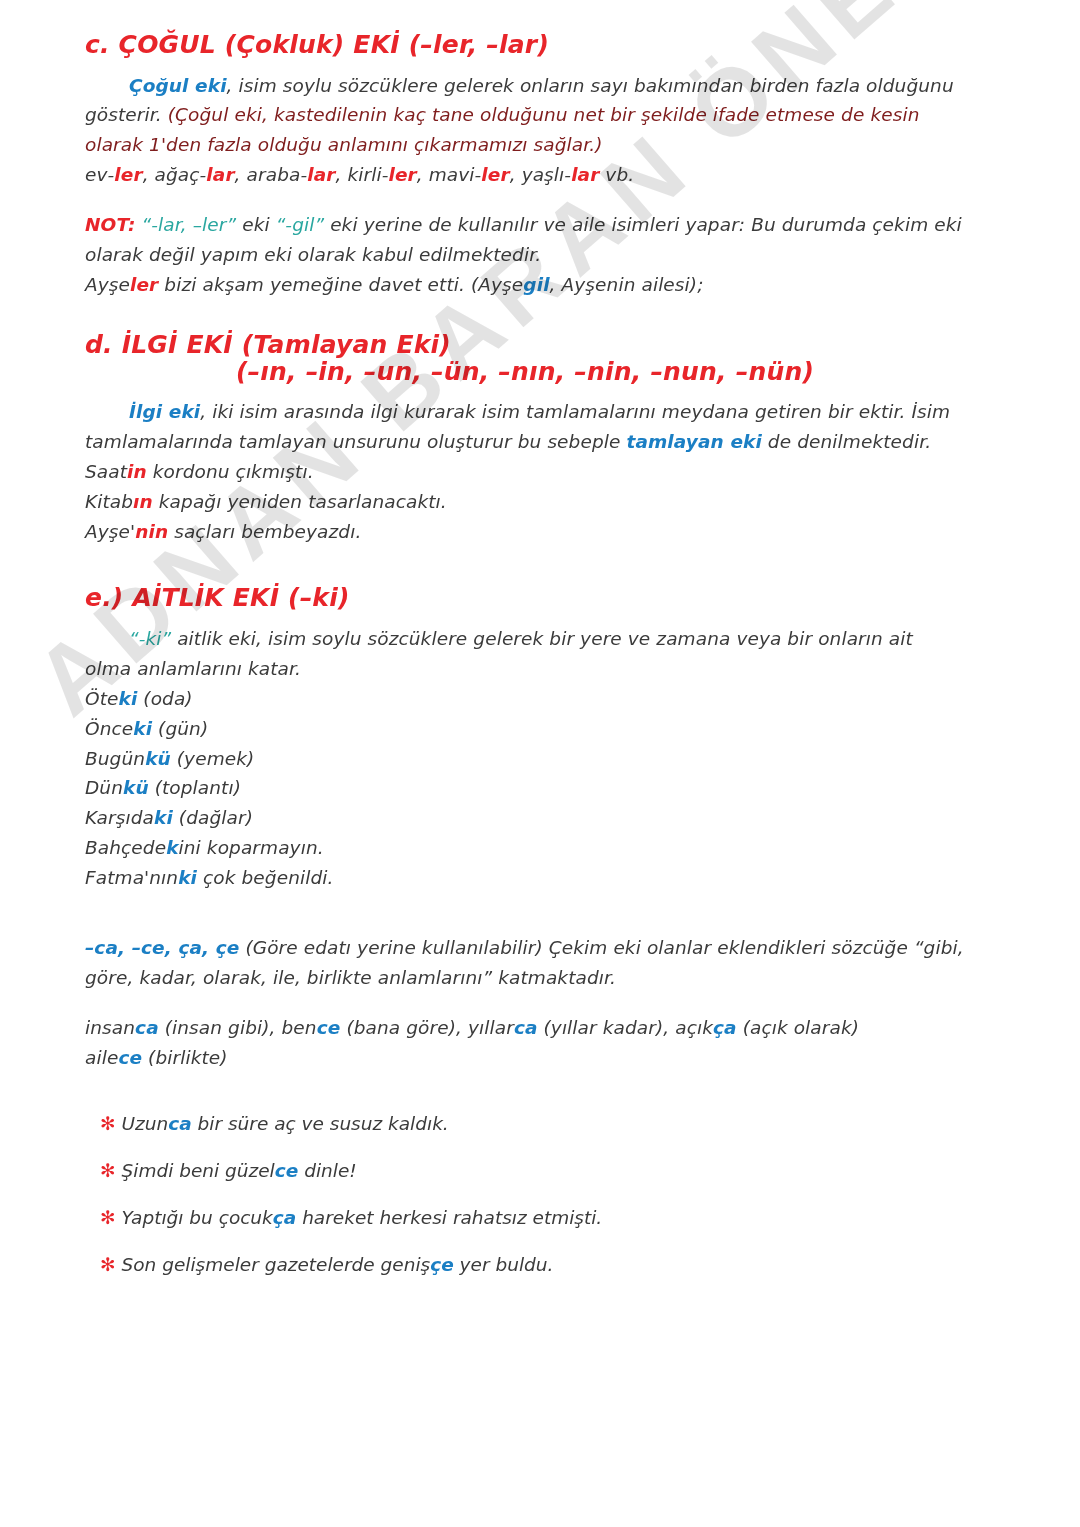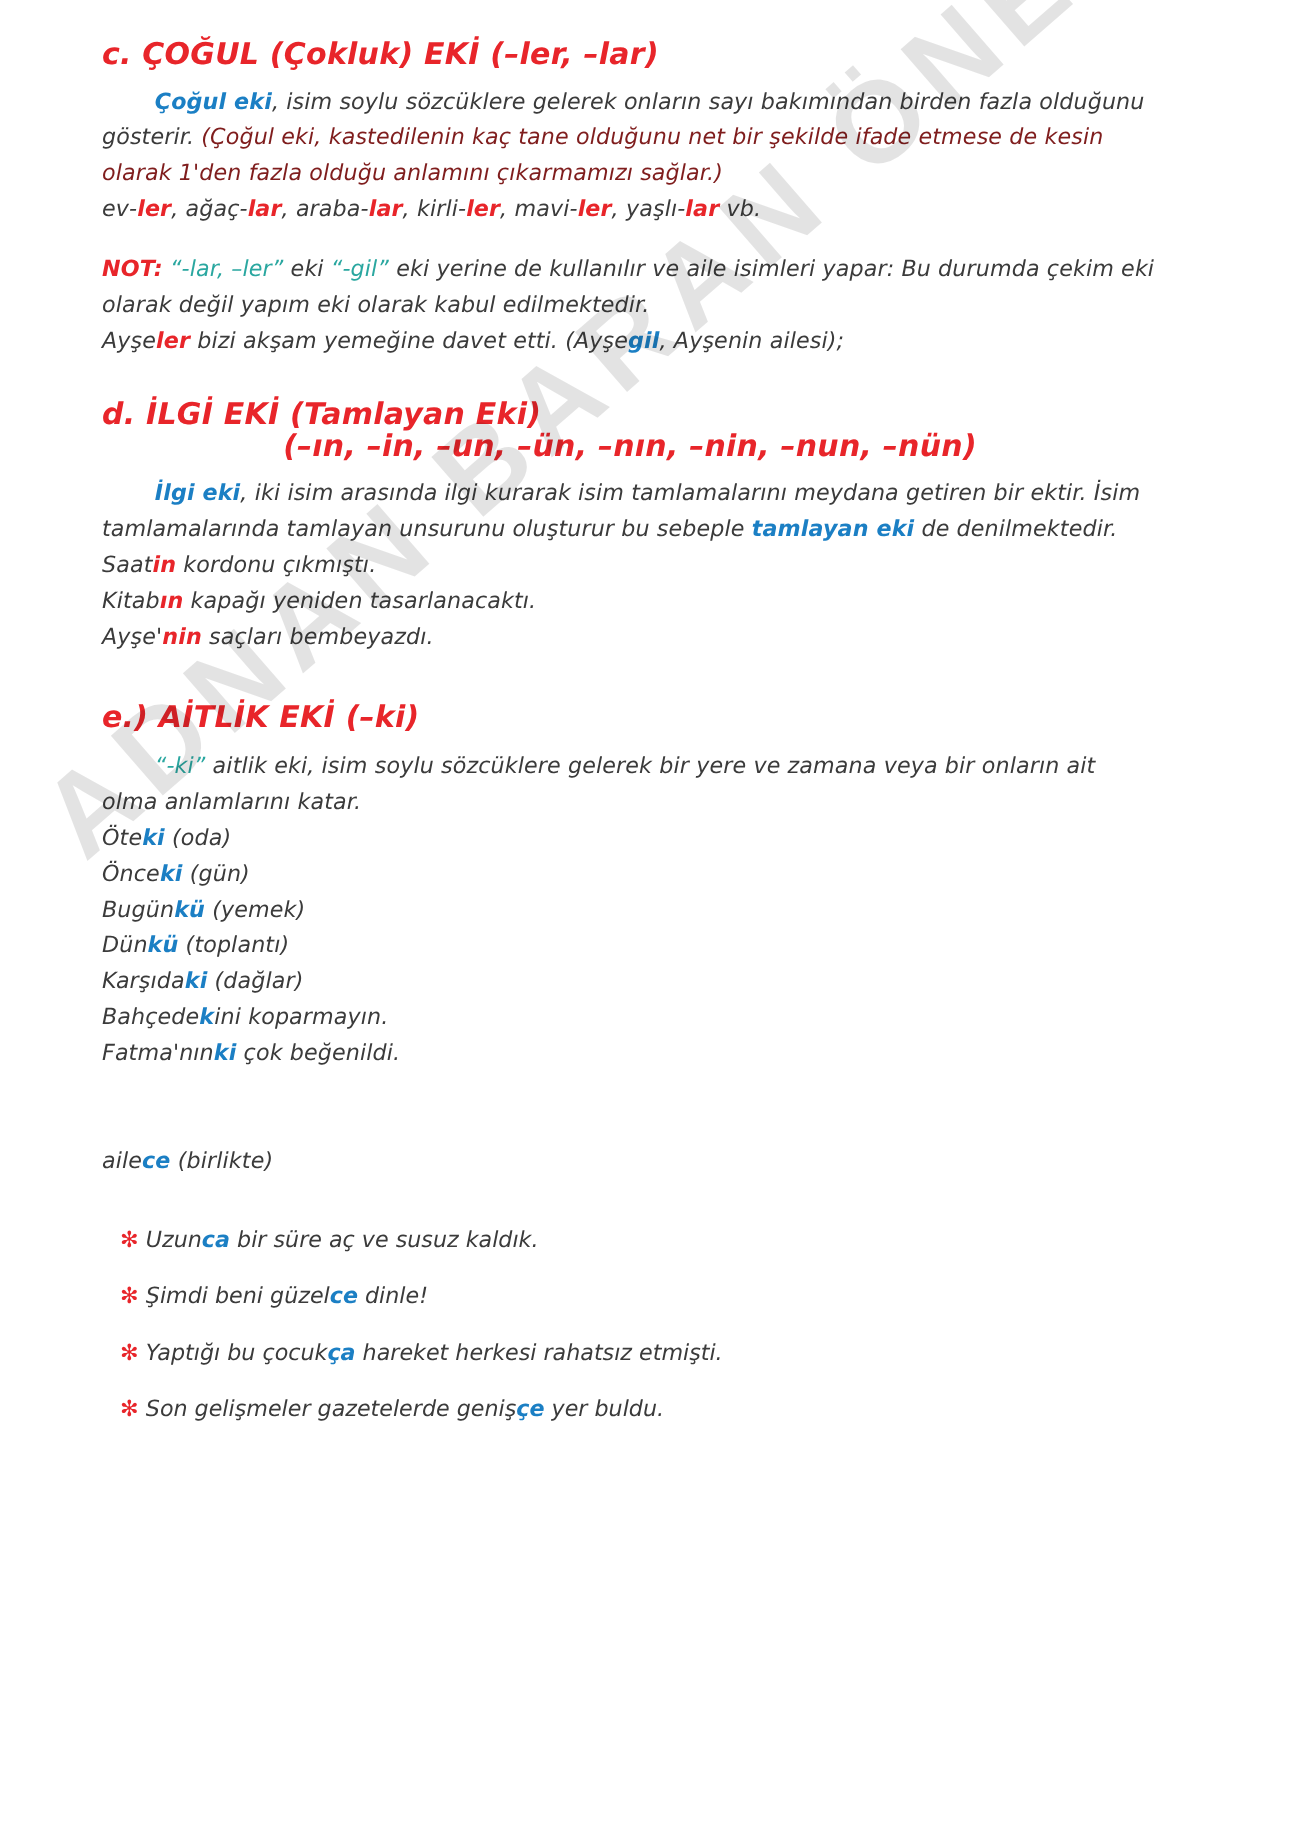--- a/index.html
+++ b/index.html
@@ -180,23 +180,29 @@
       <span>Bahçede</span><span class="blue">k</span><span>ini koparmayın.</span>
     </p>
     <p class="para">
       <span>Fatma'nın</span><span class="blue">ki</span><span> çok beğenildi.</span>
     </p>
 
     <div class="gap-l"></div>
 
     <div class="gap-s"></div>
 
+    <p class="para">
+      <span class="blue">–ca, –ce, ça, çe</span><span> (Göre edatı yerine kullanılabilir) Çekim eki olanlar eklendikleri sözcüğe “gibi, göre, kadar, olarak, ile, birlikte anlamlarını” katmaktadır.</span>
+    </p>
 
     <div class="gap-m"></div>
 
+    <p class="para">
+      <span>insan</span><span class="blue">ca</span><span> (insan gibi), ben</span><span class="blue">ce</span><span> (bana göre), yıllar</span><span class="blue">ca</span><span> (yıllar kadar), açık</span><span class="blue">ça</span><span> (açık olarak)</span>
+    </p>
     <p class="para">
       <span>aile</span><span class="blue">ce</span><span> (birlikte)</span>
     </p>
 
     <div class="gap-m"></div>
 
     <p class="bullet-line">
       <span class="star">✻</span><span>Uzun</span><span class="blue">ca</span><span> bir süre aç ve susuz kaldık.</span>
     </p>
     <p class="bullet-line">

